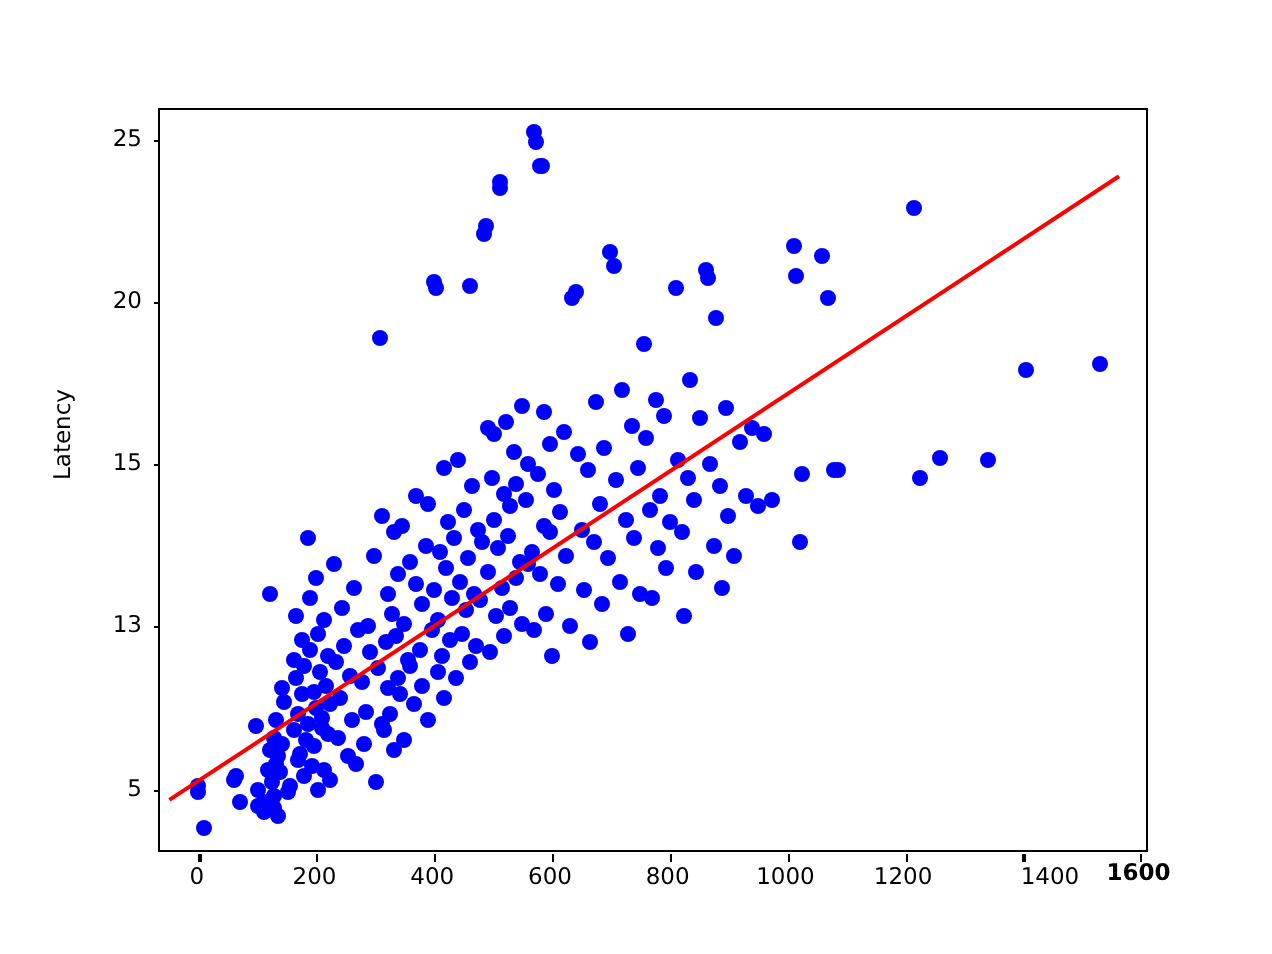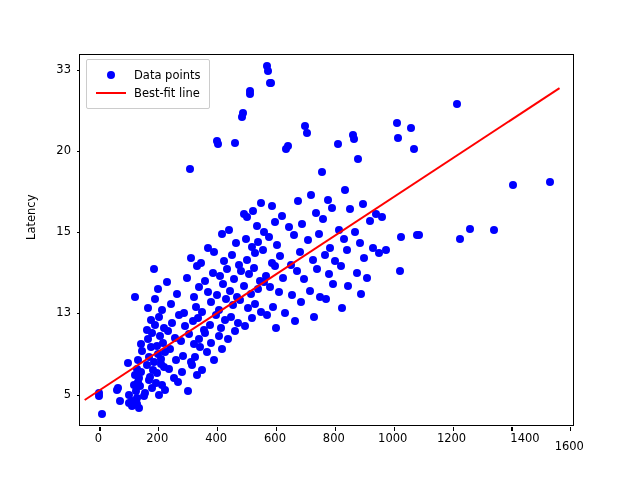--- a/index.html
+++ b/index.html
@@ -160,32 +160,32 @@
 <div id="figure">
 
 
   <div id="ylabel">Latency</div>
 
   <div id="ytick-labels">
       <div class="ytick-label" style="top: 393.511px; left: 33px; width: 38px;">5</div>
       <div class="ytick-label" style="top: 312.288px; left: 33px; width: 38px;">13</div>
       <div class="ytick-label" style="top: 231.066px; left: 33px; width: 38px;">15</div>
       <div class="ytick-label" style="top: 149.843px; left: 33px; width: 38px;">20</div>
-      <div class="ytick-label" style="top: 68.6201px; left: 33px; width: 38px;">33</div>
+      <div class="ytick-label" style="top: 68.6201px; left: 33px; width: 38px;">25</div>
     </div>
   <div id="xtick-labels">
       <div class="xtick-label" style="left: 98.4233px; top: 431px;">0</div>
       <div class="xtick-label" style="left: 157.282px; top: 431px;">200</div>
       <div class="xtick-label" style="left: 216.14px; top: 431px;">400</div>
       <div class="xtick-label" style="left: 274.999px; top: 431px;">600</div>
       <div class="xtick-label" style="left: 333.857px; top: 431px;">800</div>
       <div class="xtick-label" style="left: 392.716px; top: 431px;">1000</div>
       <div class="xtick-label" style="left: 451.574px; top: 431px;">1200</div>
       <div class="xtick-label" style="left: 525px; top: 431px;">1400</div>
-      <div class="xtick-label" style="left: 569.291px; top: 439px;">1600</div>
+      <div class="xtick-label" style="left: 569.291px; top: 429px; font-weight: bold;">1600</div>
     </div>
 
   <div id="axes">
     <div id="ytick-marks">
         <div class="ytick-mark" style="top: 339.511px;"></div>
         <div class="ytick-mark" style="top: 258.288px;"></div>
         <div class="ytick-mark" style="top: 177.066px;"></div>
         <div class="ytick-mark" style="top: 95.8428px;"></div>
         <div class="ytick-mark" style="top: 14.6201px;"></div>
       </div>
@@ -463,28 +463,14 @@
         <span class="pt" style="left: 390.232px; top: 173.817px; background: rgb(0, 0, 255);"></span>
         <span class="pt" style="left: 413.775px; top: 175.441px; background: rgb(0, 0, 255);"></span>
         <span class="pt" style="left: 432.904px; top: 129.956px; background: rgb(0, 0, 255);"></span>
         <span class="pt" style="left: 469.691px; top: 126.707px; background: rgb(0, 0, 255);"></span>
       </div>
 
     <svg id="fitline" viewBox="0 0 495 372" preserveAspectRatio="none">
       <line id="fitline-seg" x1="4.708680142687276" y1="346.82096069869" x2="481.46254458977404" y2="33.30131004366808" stroke="#ff0000" stroke-width="2"></line>
     </svg>
 
-    <div id="legend">
-      <div class="legend-row">
-        <span class="legend-sym">
-          <span class="legend-dot"></span>
-        </span>
-        <span class="legend-text">Data points</span>
-      </div>
-      <div class="legend-row">
-        <span class="legend-sym">
-          <span class="legend-line"></span>
-        </span>
-        <span class="legend-text">Best-fit line</span>
-      </div>
-    </div>
   </div>
 </div>
 
 </body></html>

